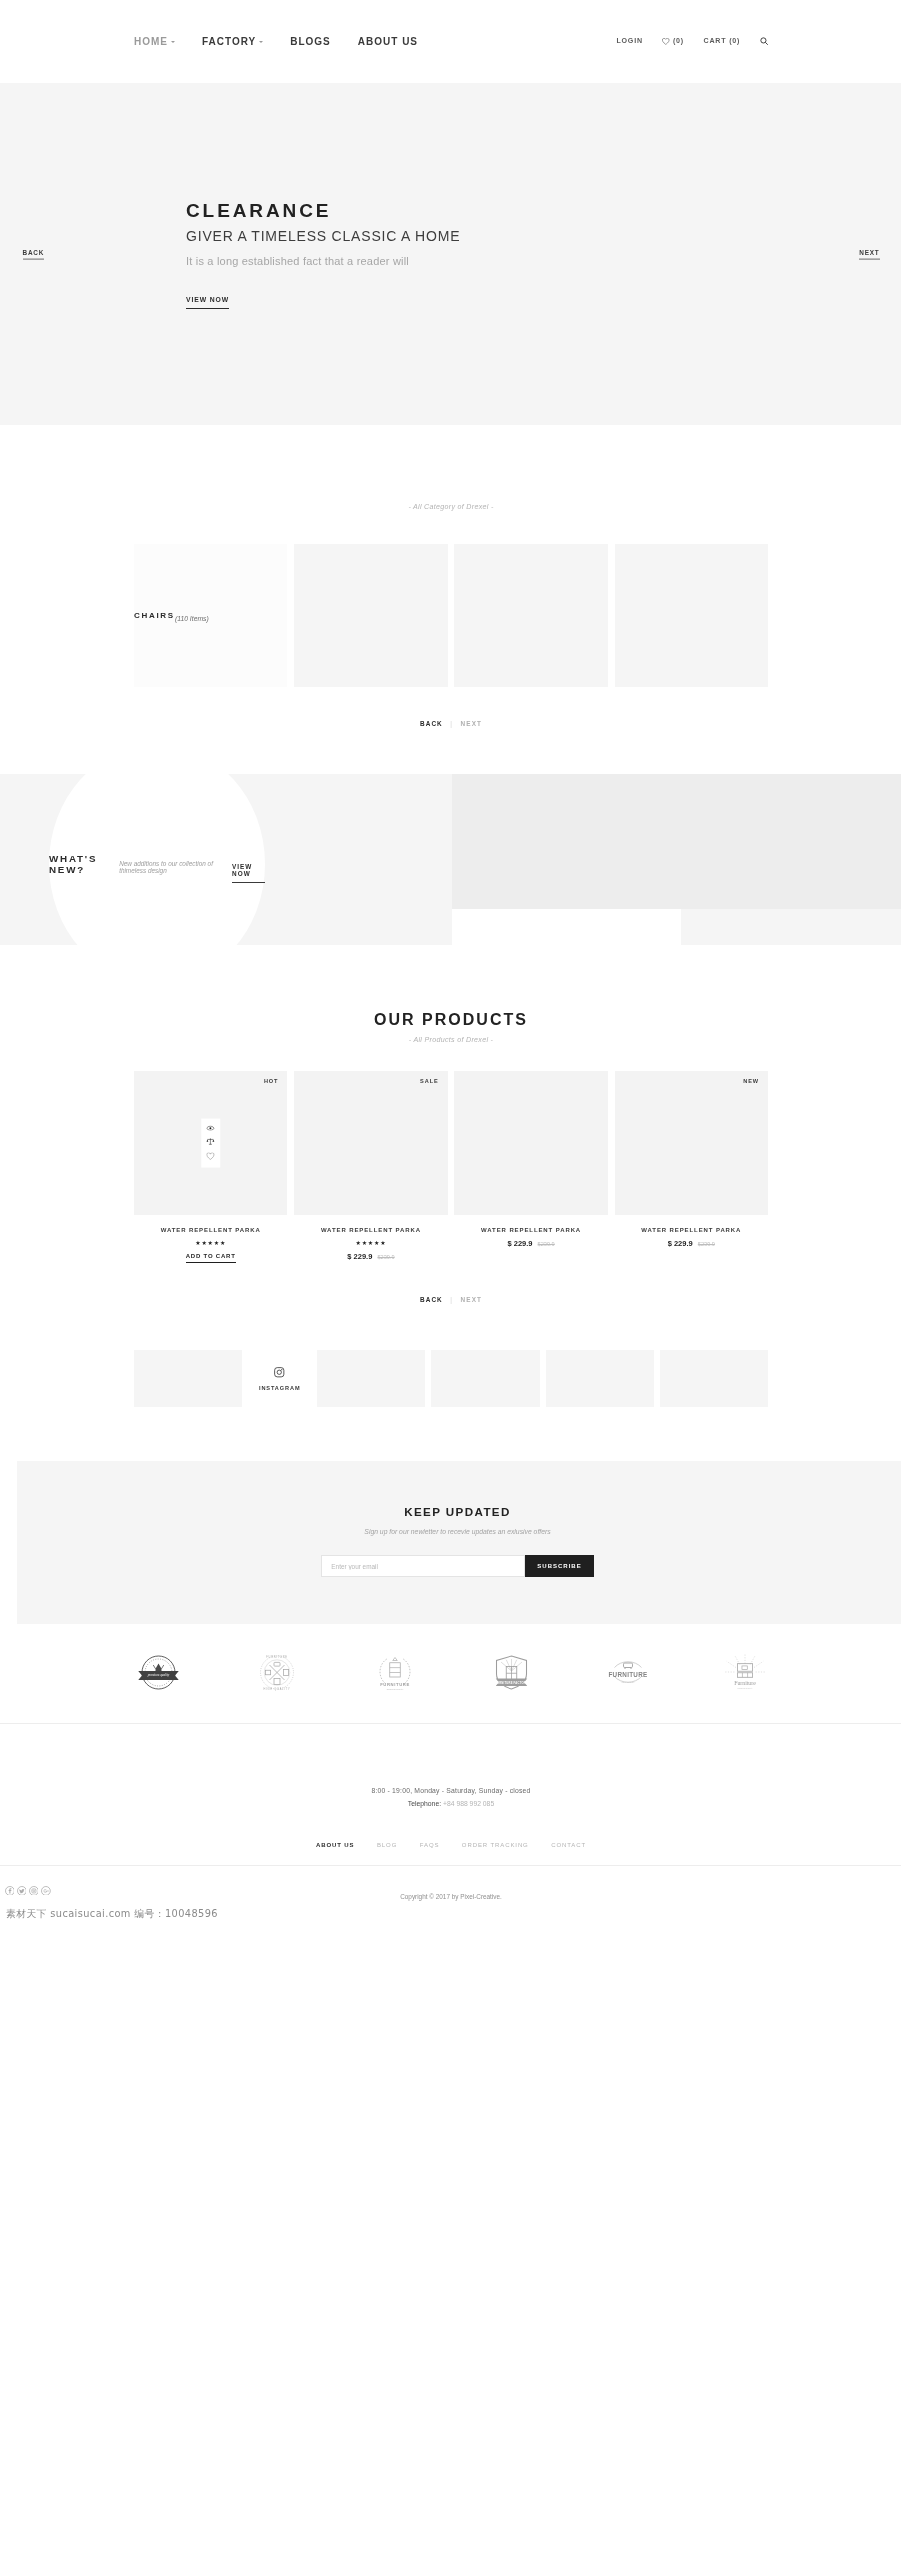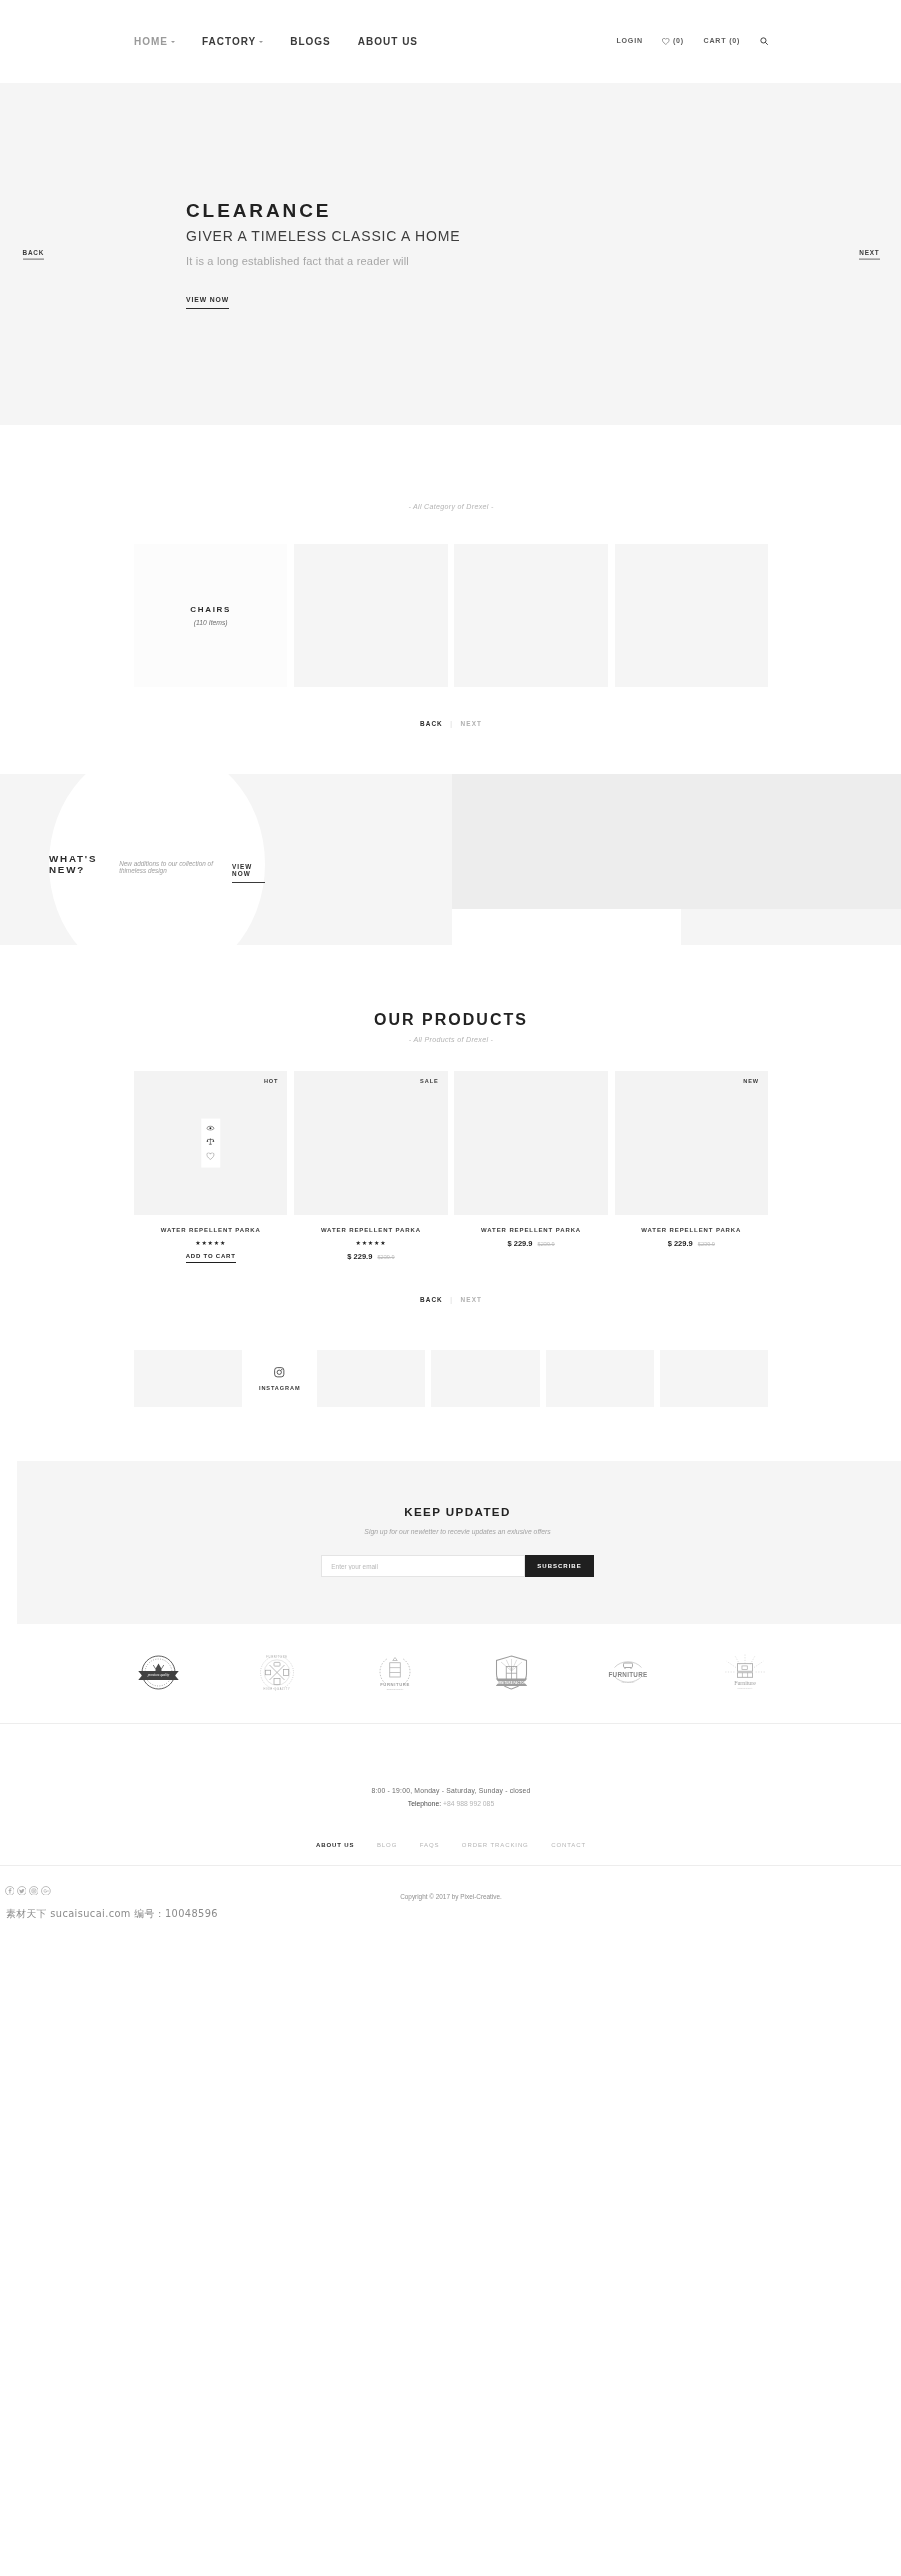--- a/index.html
+++ b/index.html
@@ -116,23 +116,23 @@
   .cat-grid {
     display: flex;
     gap: 6.8px;
     padding: 33px 134px 0 134px;
   }
   .cat-card {
     flex: 1;
     height: 143px;
     background: #f5f5f5;
     display: flex;
-    flex-direction: column;
-    align-items: center;
-    justify-content: center;
+    flex-direction: row;
+    align-items: center;
+    justify-content: flex-start;
   }
   .cat-card.active { background: #fcfcfc; }
   .cat-name {
     font-size: 8px;
     font-weight: 700;
     letter-spacing: 1.7px;
     color: #2b2b2b;
   }
   .cat-count {
     font-size: 6.8px;

